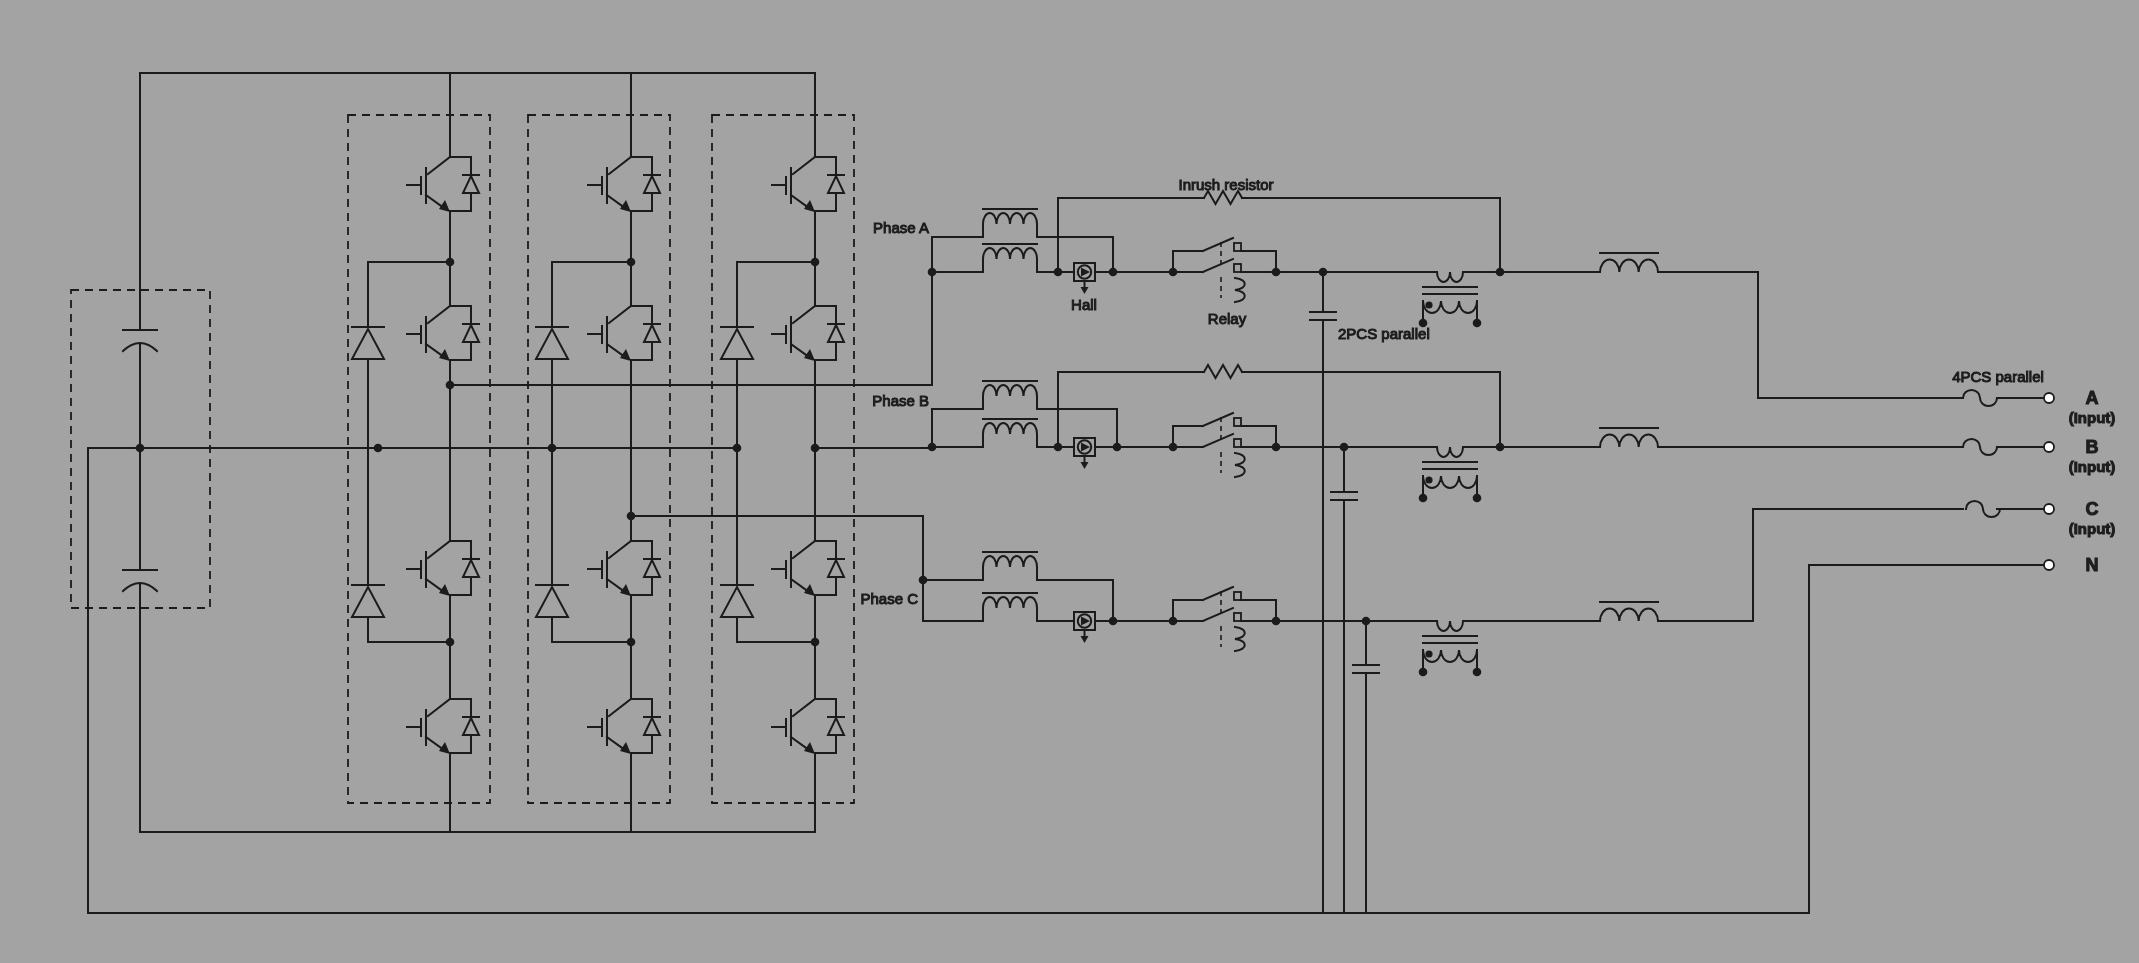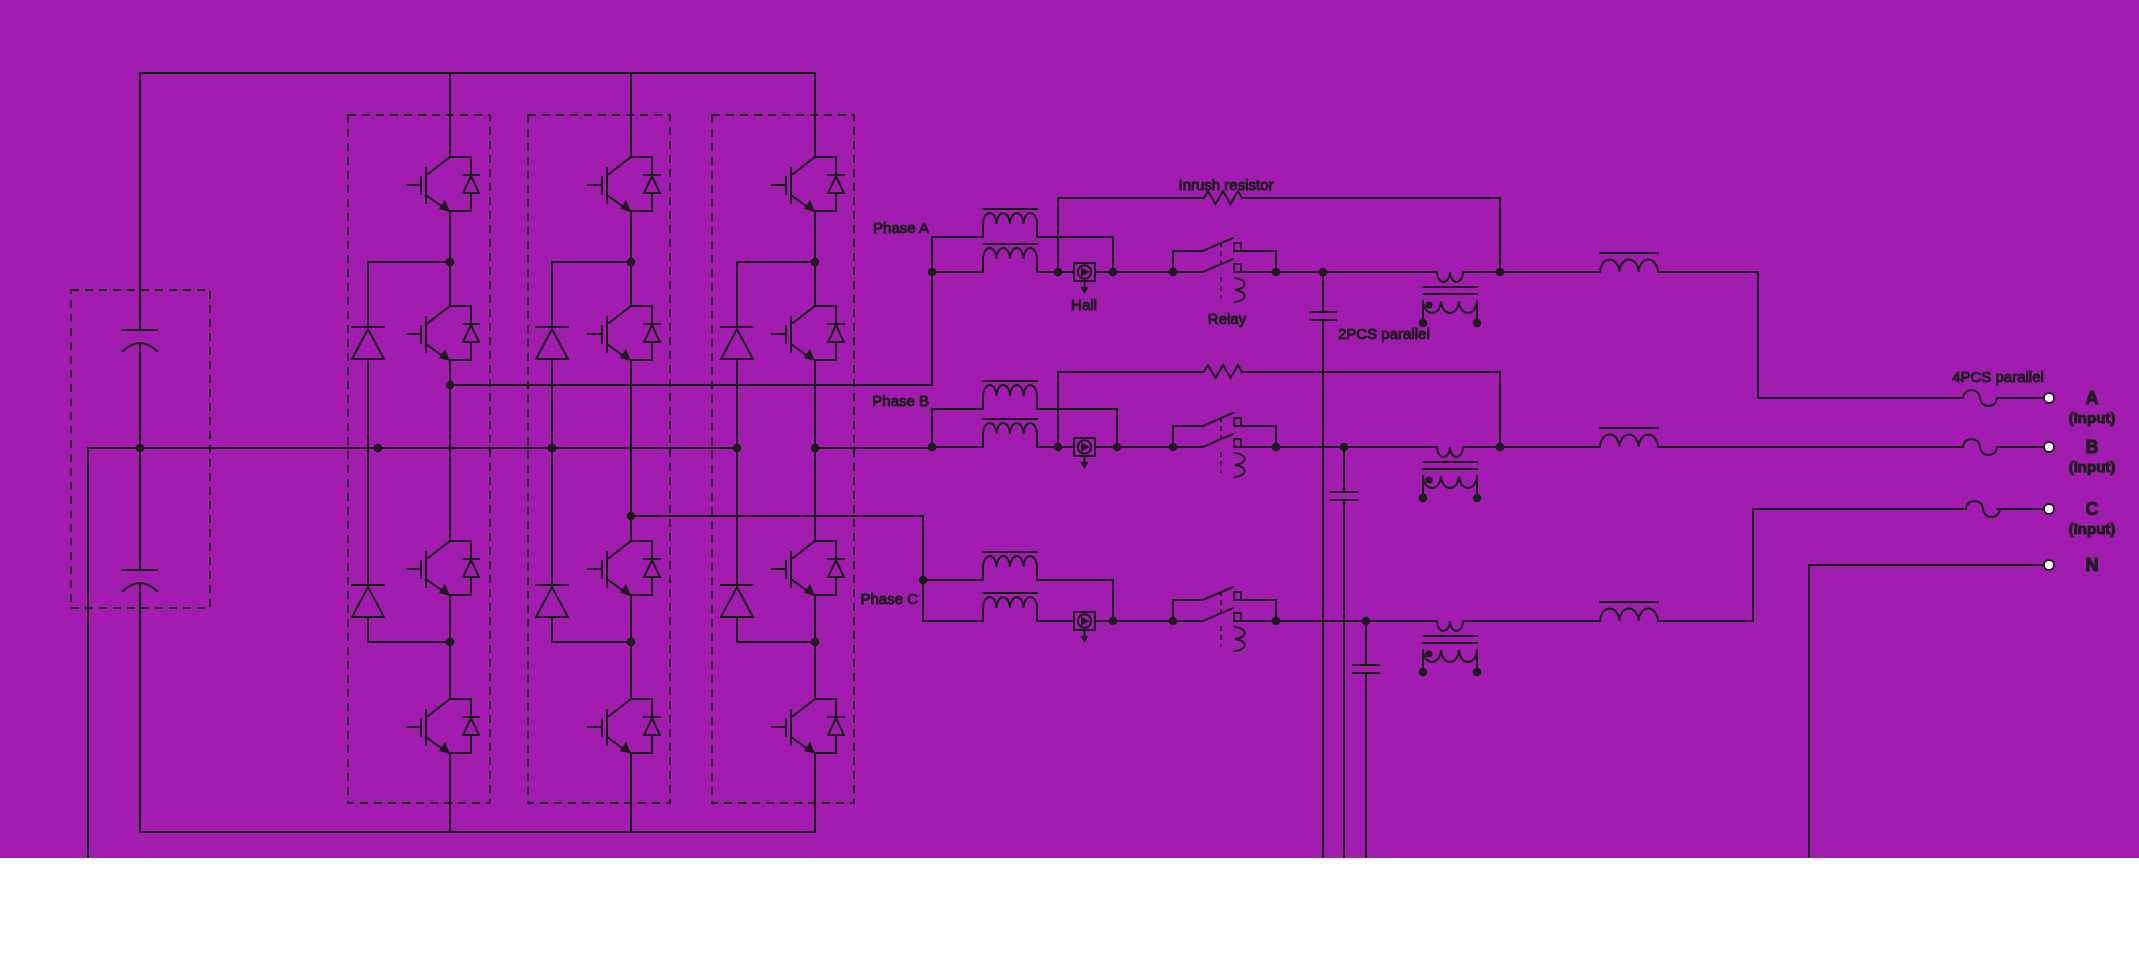--- a/index.html
+++ b/index.html
@@ -1,16 +1,16 @@
 <!DOCTYPE html>
 <html><head>
 <meta charset="utf-8">
 <style>
   html,body{margin:0;padding:0;background:#ffffff;}
-  .stage{position:relative;width:2139px;height:858px;background:#a21caf;overflow:hidden;
+  .stage{position:relative;width:2139px;height:963px;background:#a3a3a3;overflow:hidden;
          font-family:"Liberation Sans", sans-serif;}
   svg{position:absolute;left:0;top:0;}
   .wire{fill:none;stroke:#1b1b1b;stroke-width:2;stroke-linecap:square;stroke-linejoin:miter;}
   .thin{fill:none;stroke:#1b1b1b;stroke-width:1.8;}
   .dashed{fill:none;stroke:#1b1b1b;stroke-width:1.8;stroke-dasharray:8 6;}
   .dashlink{fill:none;stroke:#1b1b1b;stroke-width:1.6;stroke-dasharray:5 4;}
   .dot{fill:#1b1b1b;stroke:none;}
   .glyph{fill:#1b1b1b;stroke:none;}
   .open{fill:#ffffff;stroke:#1b1b1b;stroke-width:1.8;}
   text{fill:#1f1f1f;font-family:"Liberation Sans", sans-serif;}

